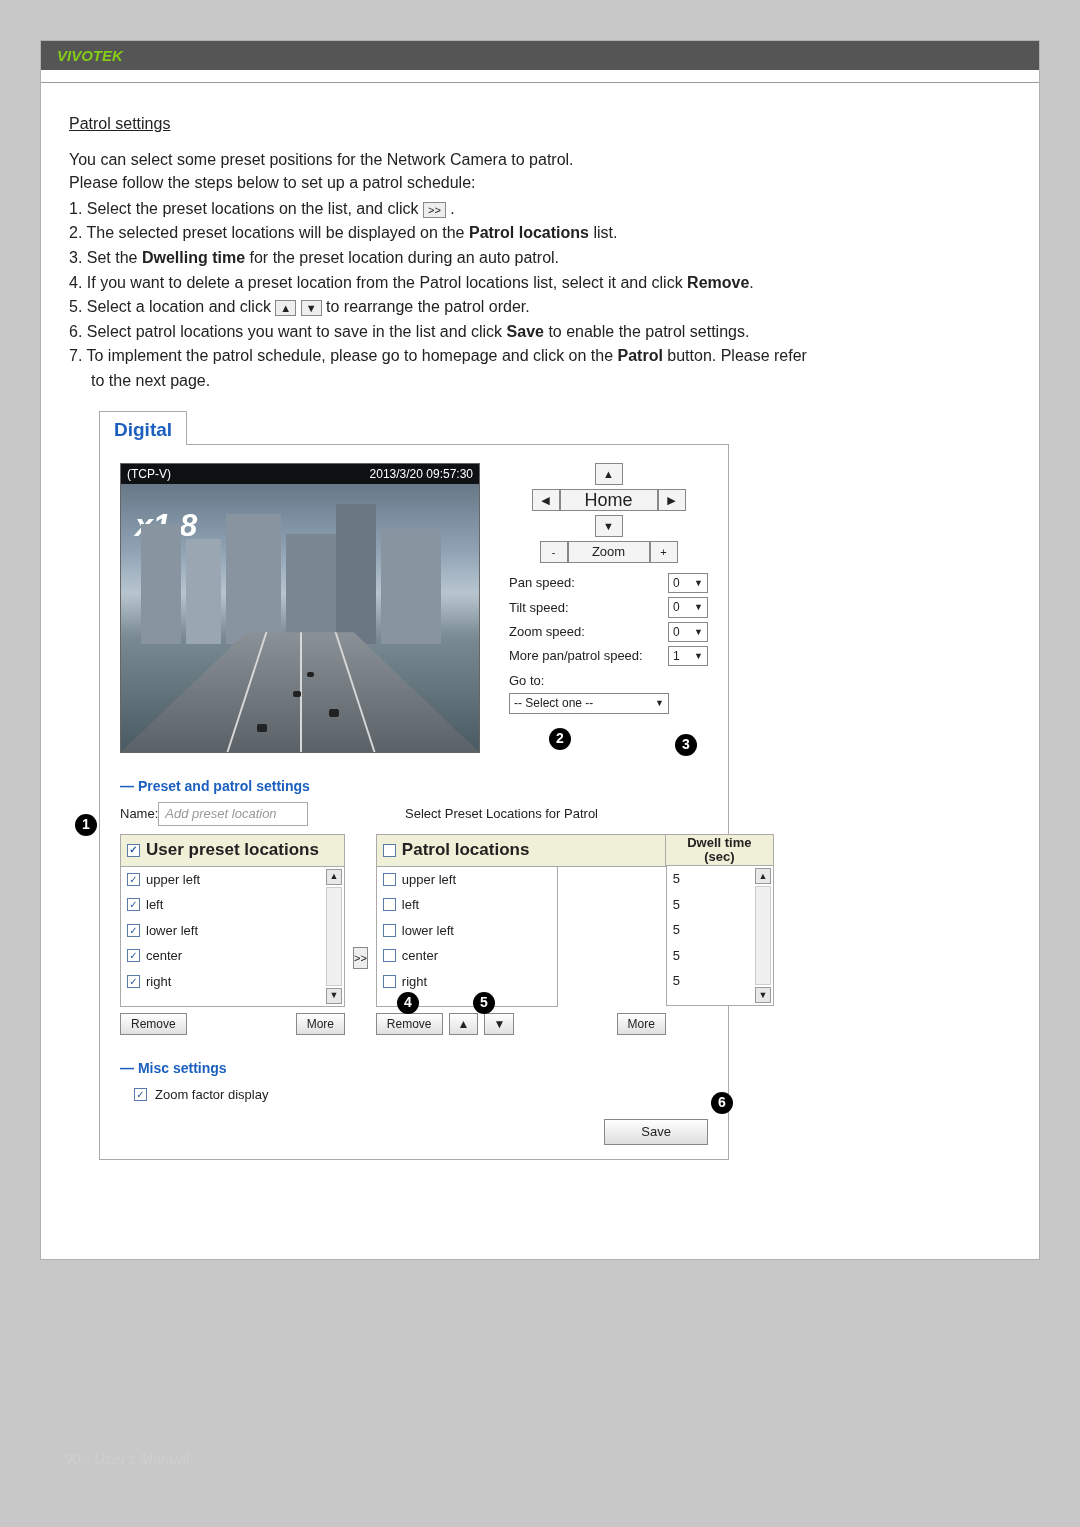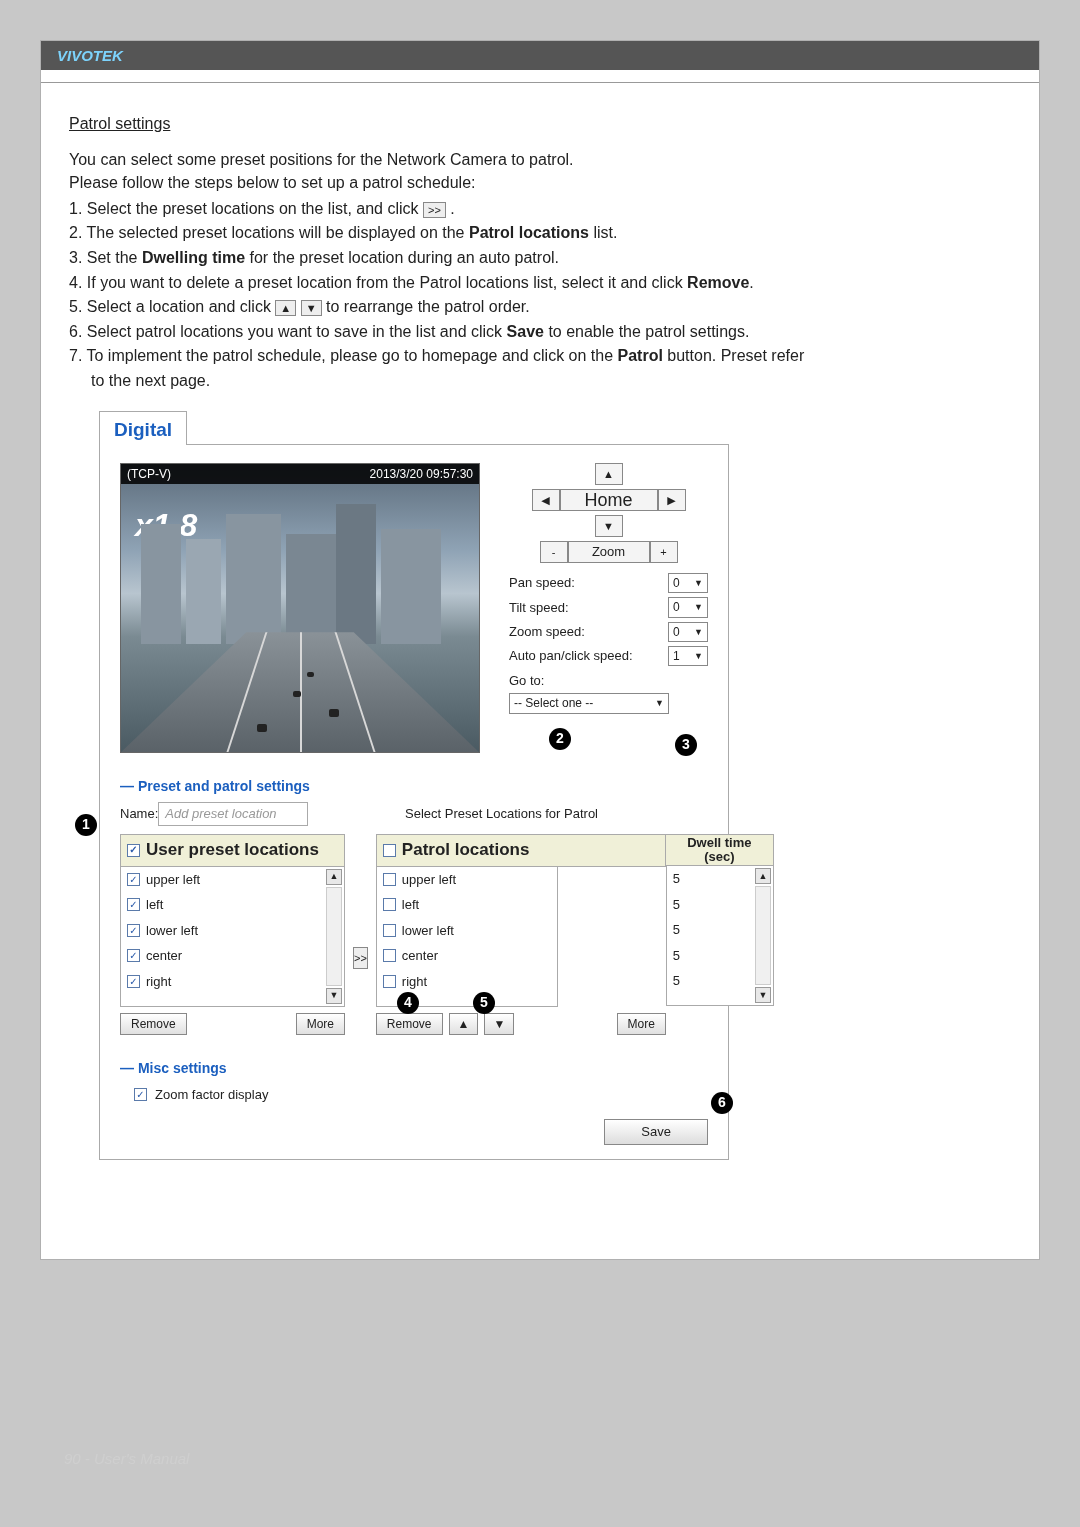--- a/index.html
+++ b/index.html
@@ -14,21 +14,21 @@
     position: absolute;
     left: 40px;
     top: 40px;
     width: 1000px;
     height: 1220px;
     background: #fff;
     border: 1px solid #b0b0b0;
   }
   .header-bar {
     background: #555;
-    color: #7dd3fc;
+    color: #84cc16;
     font-style: italic;
     font-weight: bold;
     padding: 6px 16px;
     font-size: 15px;
   }
   .hr-under { height: 1px; background: #999; margin-top: 12px; }
   .content {
     padding: 30px 28px 12px 28px;
     font-size: 16px;
     color: #222;
@@ -247,21 +247,21 @@
       <div class="step">
         <span>5. Select a location and click </span>
         <span class="btn-inline">▲</span>
         <span class="btn-inline">▼</span>
         <span> to rearrange the patrol order.</span>
       </div>
       <div class="step">
         <span>6. Select patrol locations you want to save in the list and click </span><span class="bold">Save</span><span> to enable the patrol settings.</span>
       </div>
       <div class="step">
-        <span>7. To implement the patrol schedule, please go to homepage and click on the </span><span class="bold">Patrol</span><span> button. Preset refer</span>
+        <span>7. To implement the patrol schedule, please go to homepage and click on the </span><span class="bold">Patrol</span><span> button. Please refer</span>
       </div>
       <div class="step" style="padding-left:22px;">to the next page.</div>
     </div>
 
     <div class="ui-shot">
       <div class="tab">Digital</div>
       <div class="panel">
 
         <div class="video-row">
           <div class="video-box">
@@ -321,21 +321,21 @@
                 </div>
               </div>
             <div class="speed-row">
                 <span>Zoom speed:</span>
               <div class="sel">
                   <span>0</span>
                   <span class="caret">▼</span>
                 </div>
               </div>
             <div class="speed-row">
-                <span>Auto pan/click speed:</span>
+                <span>More pan/patrol speed:</span>
               <div class="sel">
                   <span>1</span>
                   <span class="caret">▼</span>
                 </div>
               </div>
             <div style="margin-top:6px;">Go to:</div>
             <div class="sel wide" style="margin-top:4px;">
               <span>-- Select one --</span>
                 <span class="caret">▼</span>
             </div>

